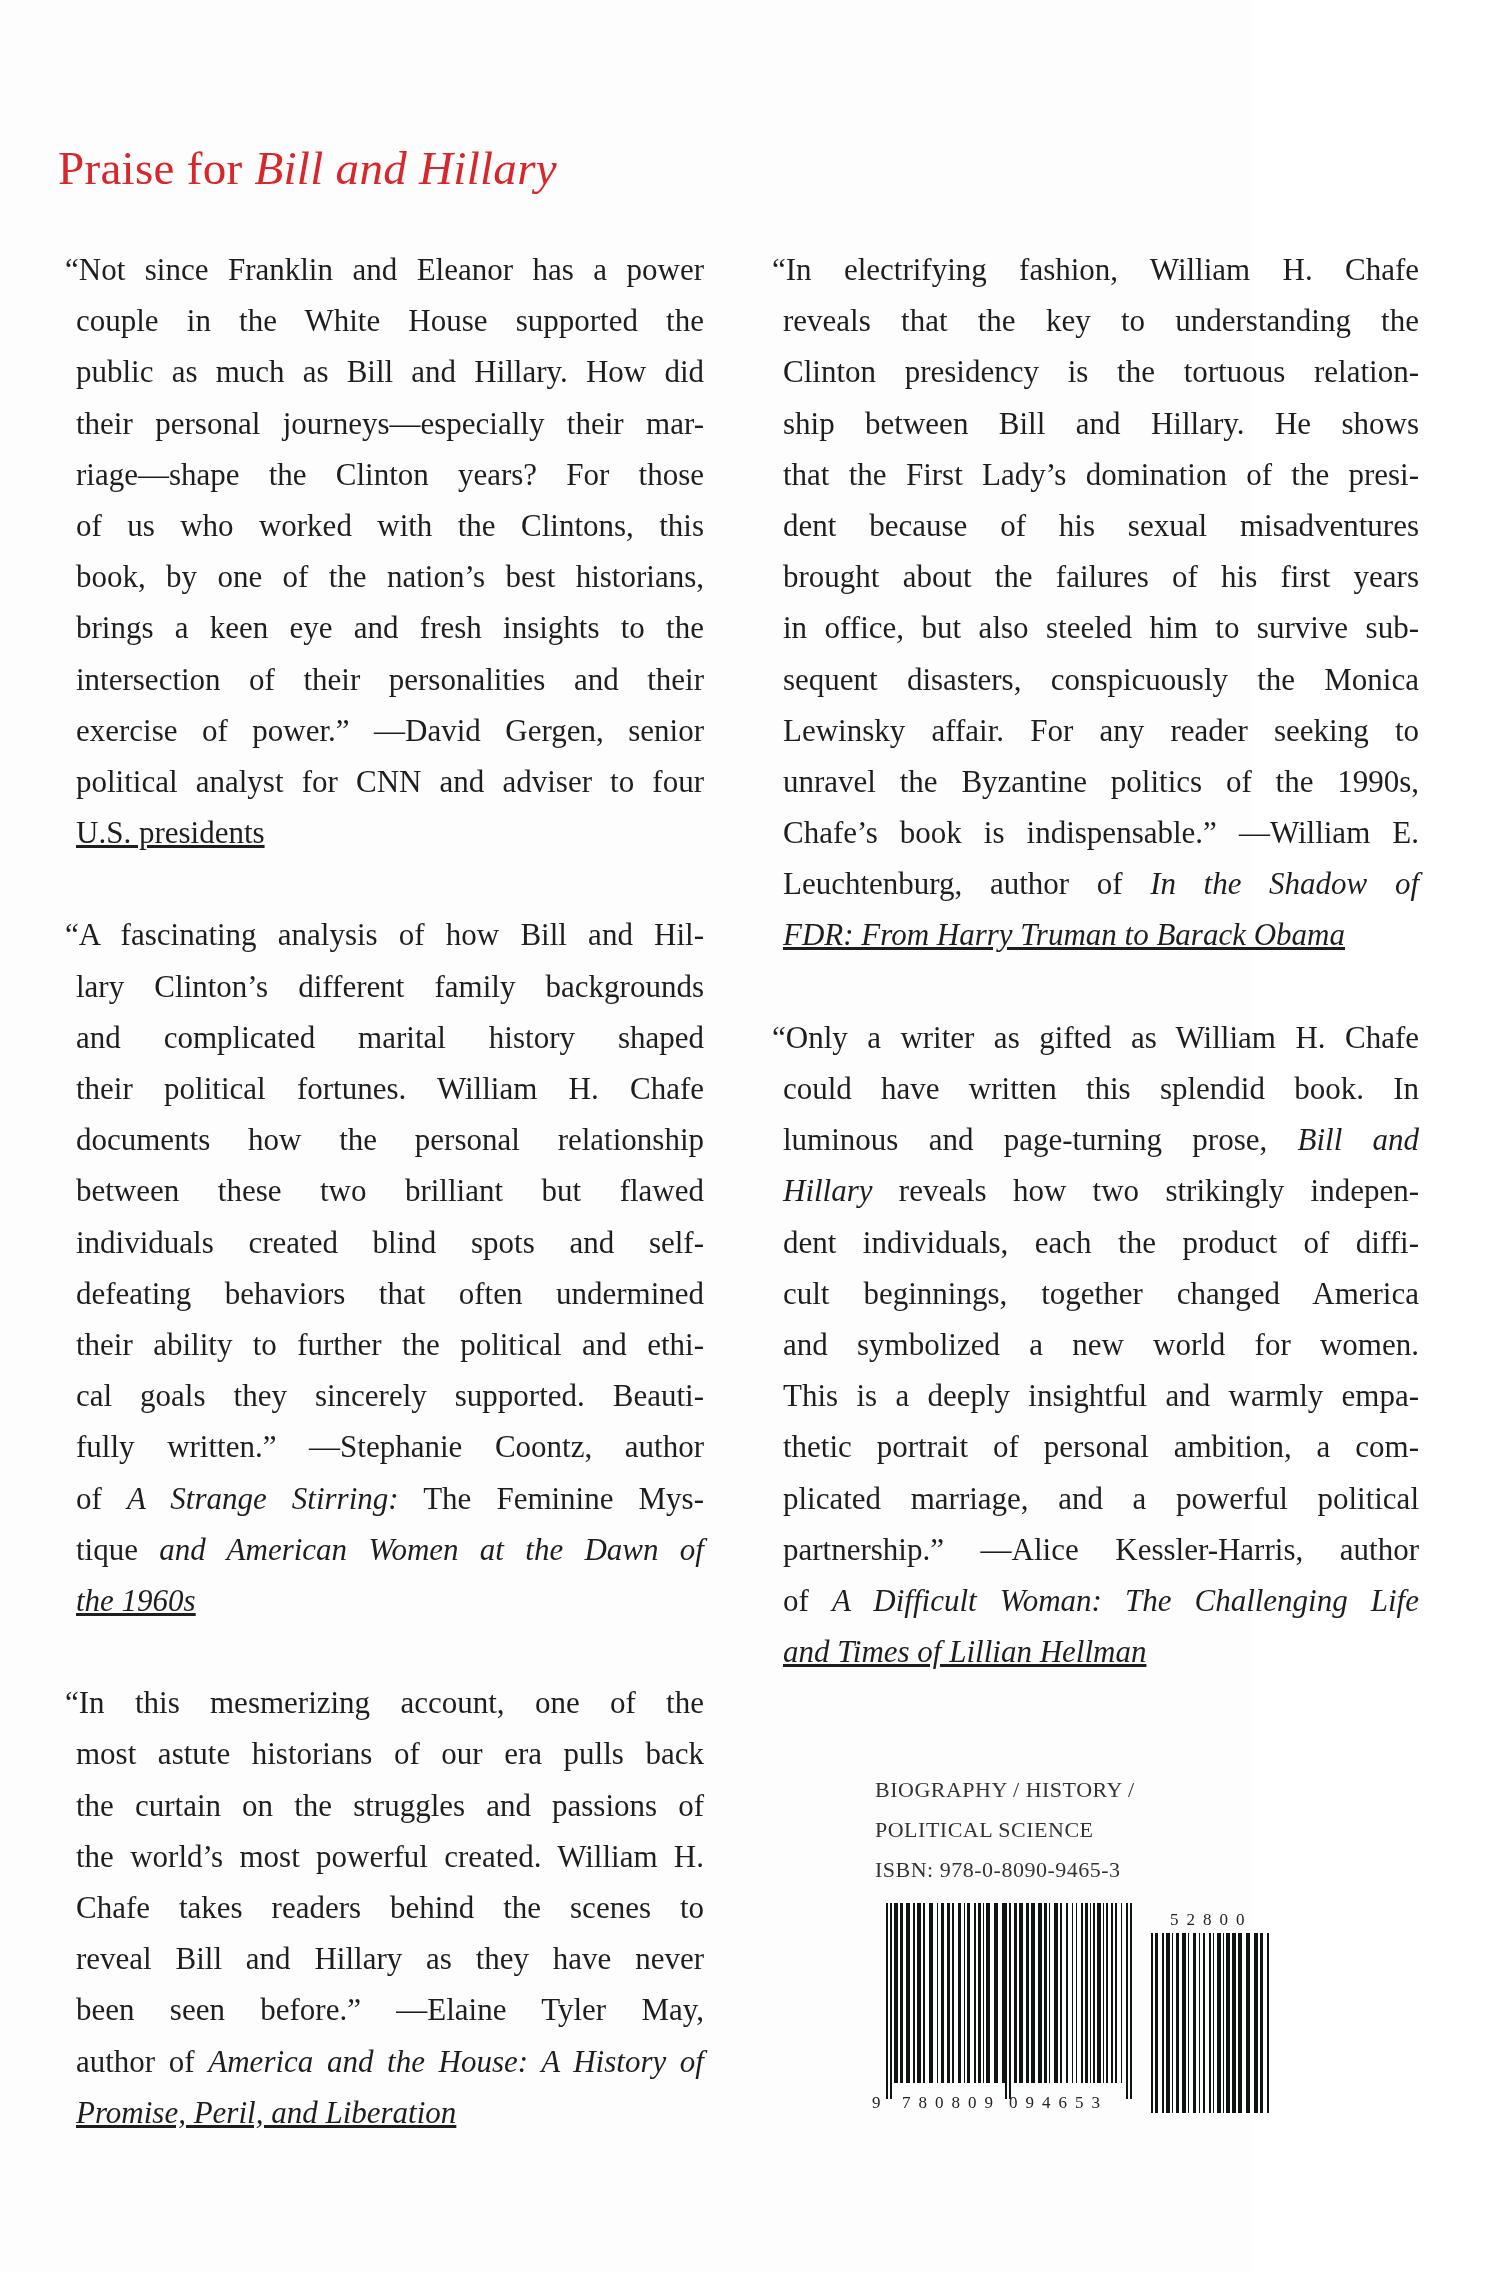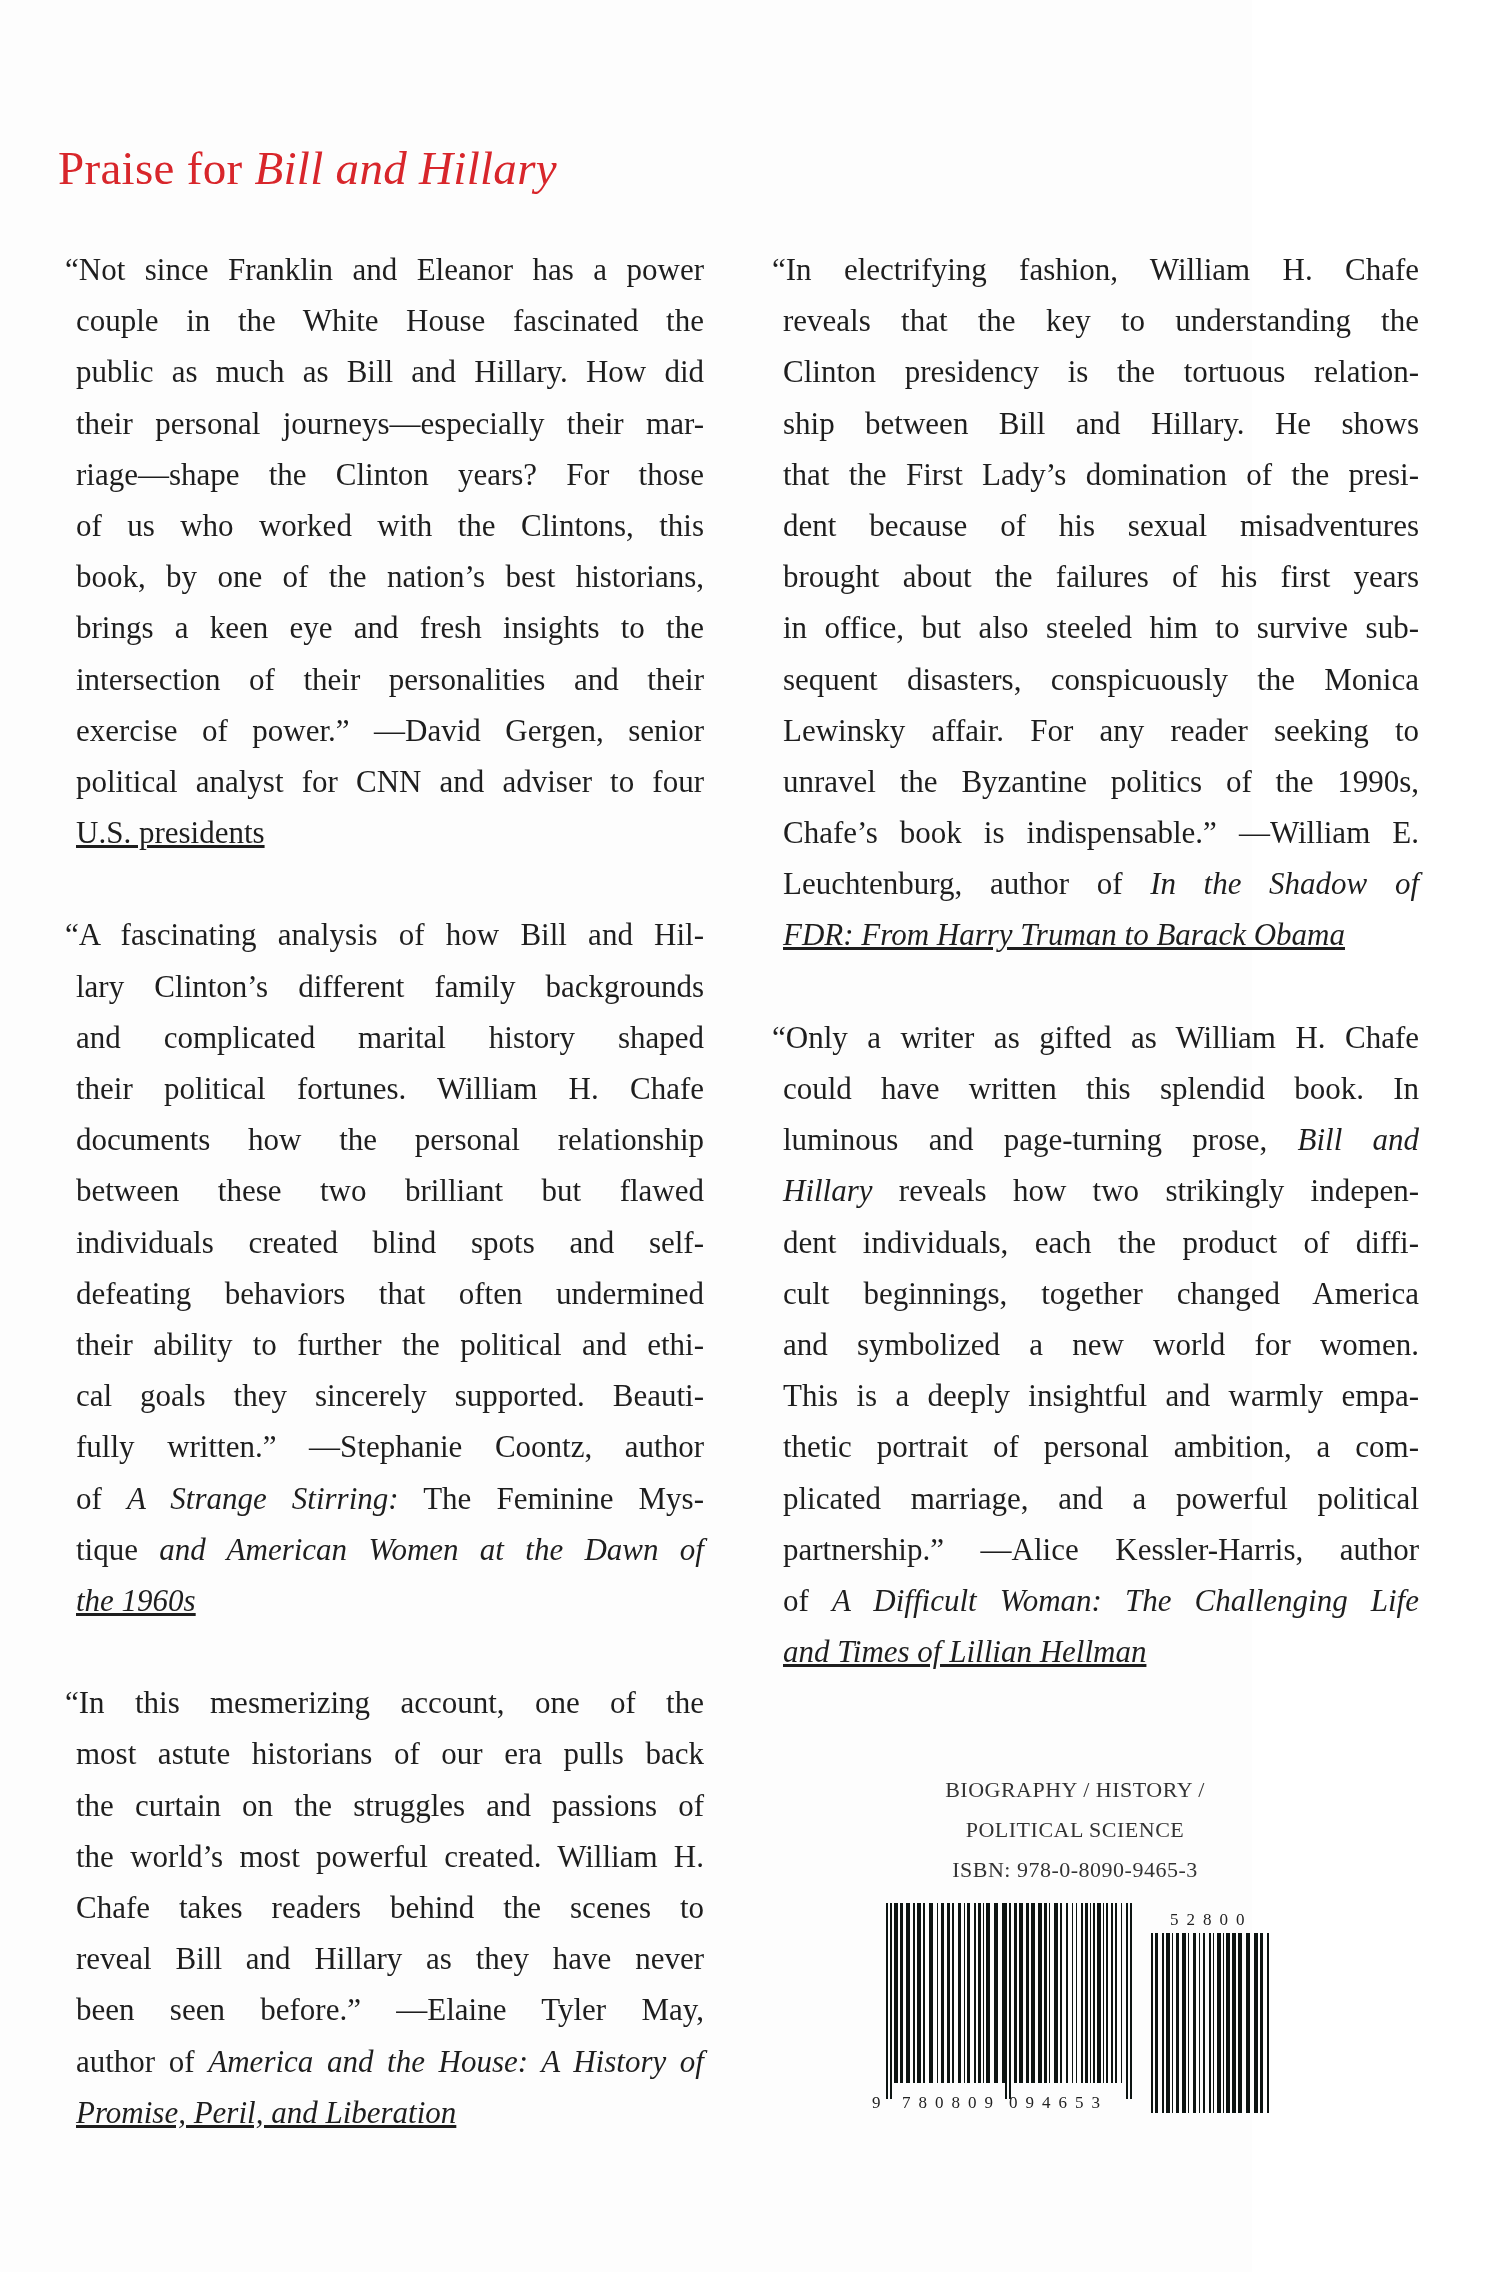--- a/index.html
+++ b/index.html
@@ -10,36 +10,36 @@
            letter-spacing:0.3px; white-space:nowrap; line-height:60px; }
   .title em { font-style:italic; }
   .col { position:absolute; font-size:31px; line-height:51.2px; }
   .col.left { left:76px; top:244px; width:628px; }
   .col.right { left:783px; top:244px; width:636px; }
   .quote { margin:0 0 51.2px 0; }
   .line { display:block; text-align:justify; text-align-last:justify; white-space:nowrap; height:51.2px; overflow:visible; }
   .line.last { text-align-last:left;text-decoration:underline; }
   .line.first { text-indent:-11px; }
   .it { font-style:italic; }
-  .isbn-block { position:absolute; left:875px; top:1770px; width:400px; text-align:center;
+  .isbn-block { position:absolute; left:875px; top:1770px; width:400px; text-align:left;
                 font-size:22px; line-height:40px; letter-spacing:0.5px; color:#333; }
   .barcode { position:absolute; left:868px; top:1903px; width:405px; height:210px; }
   .barcode svg { display:block; }
 </style>
 </head>
 <body>
 
 <div class="page">
 
   <div class="title"><span>Praise for </span><em>Bill and Hillary</em></div>
 
   <div class="col left">
     <div class="quote">
         <span class="line first"><span>“Not since Franklin and Eleanor has a power</span></span>
-        <span class="line"><span>couple in the White House fascinated the</span></span>
+        <span class="line"><span>couple in the White House supported the</span></span>
         <span class="line"><span>public as much as Bill and Hillary. How did</span></span>
         <span class="line"><span>their personal journeys—especially their mar-</span></span>
         <span class="line"><span>riage—shape the Clinton years? For those</span></span>
         <span class="line"><span>of us who worked with the Clintons, this</span></span>
         <span class="line"><span>book, by one of the nation’s best historians,</span></span>
         <span class="line"><span>brings a keen eye and fresh insights to the</span></span>
         <span class="line"><span>intersection of their personalities and their</span></span>
         <span class="line"><span>exercise of power.” —David Gergen, senior</span></span>
         <span class="line"><span>political analyst for CNN and adviser to four</span></span>
         <span class="line last"><span>U.S. presidents</span></span>

